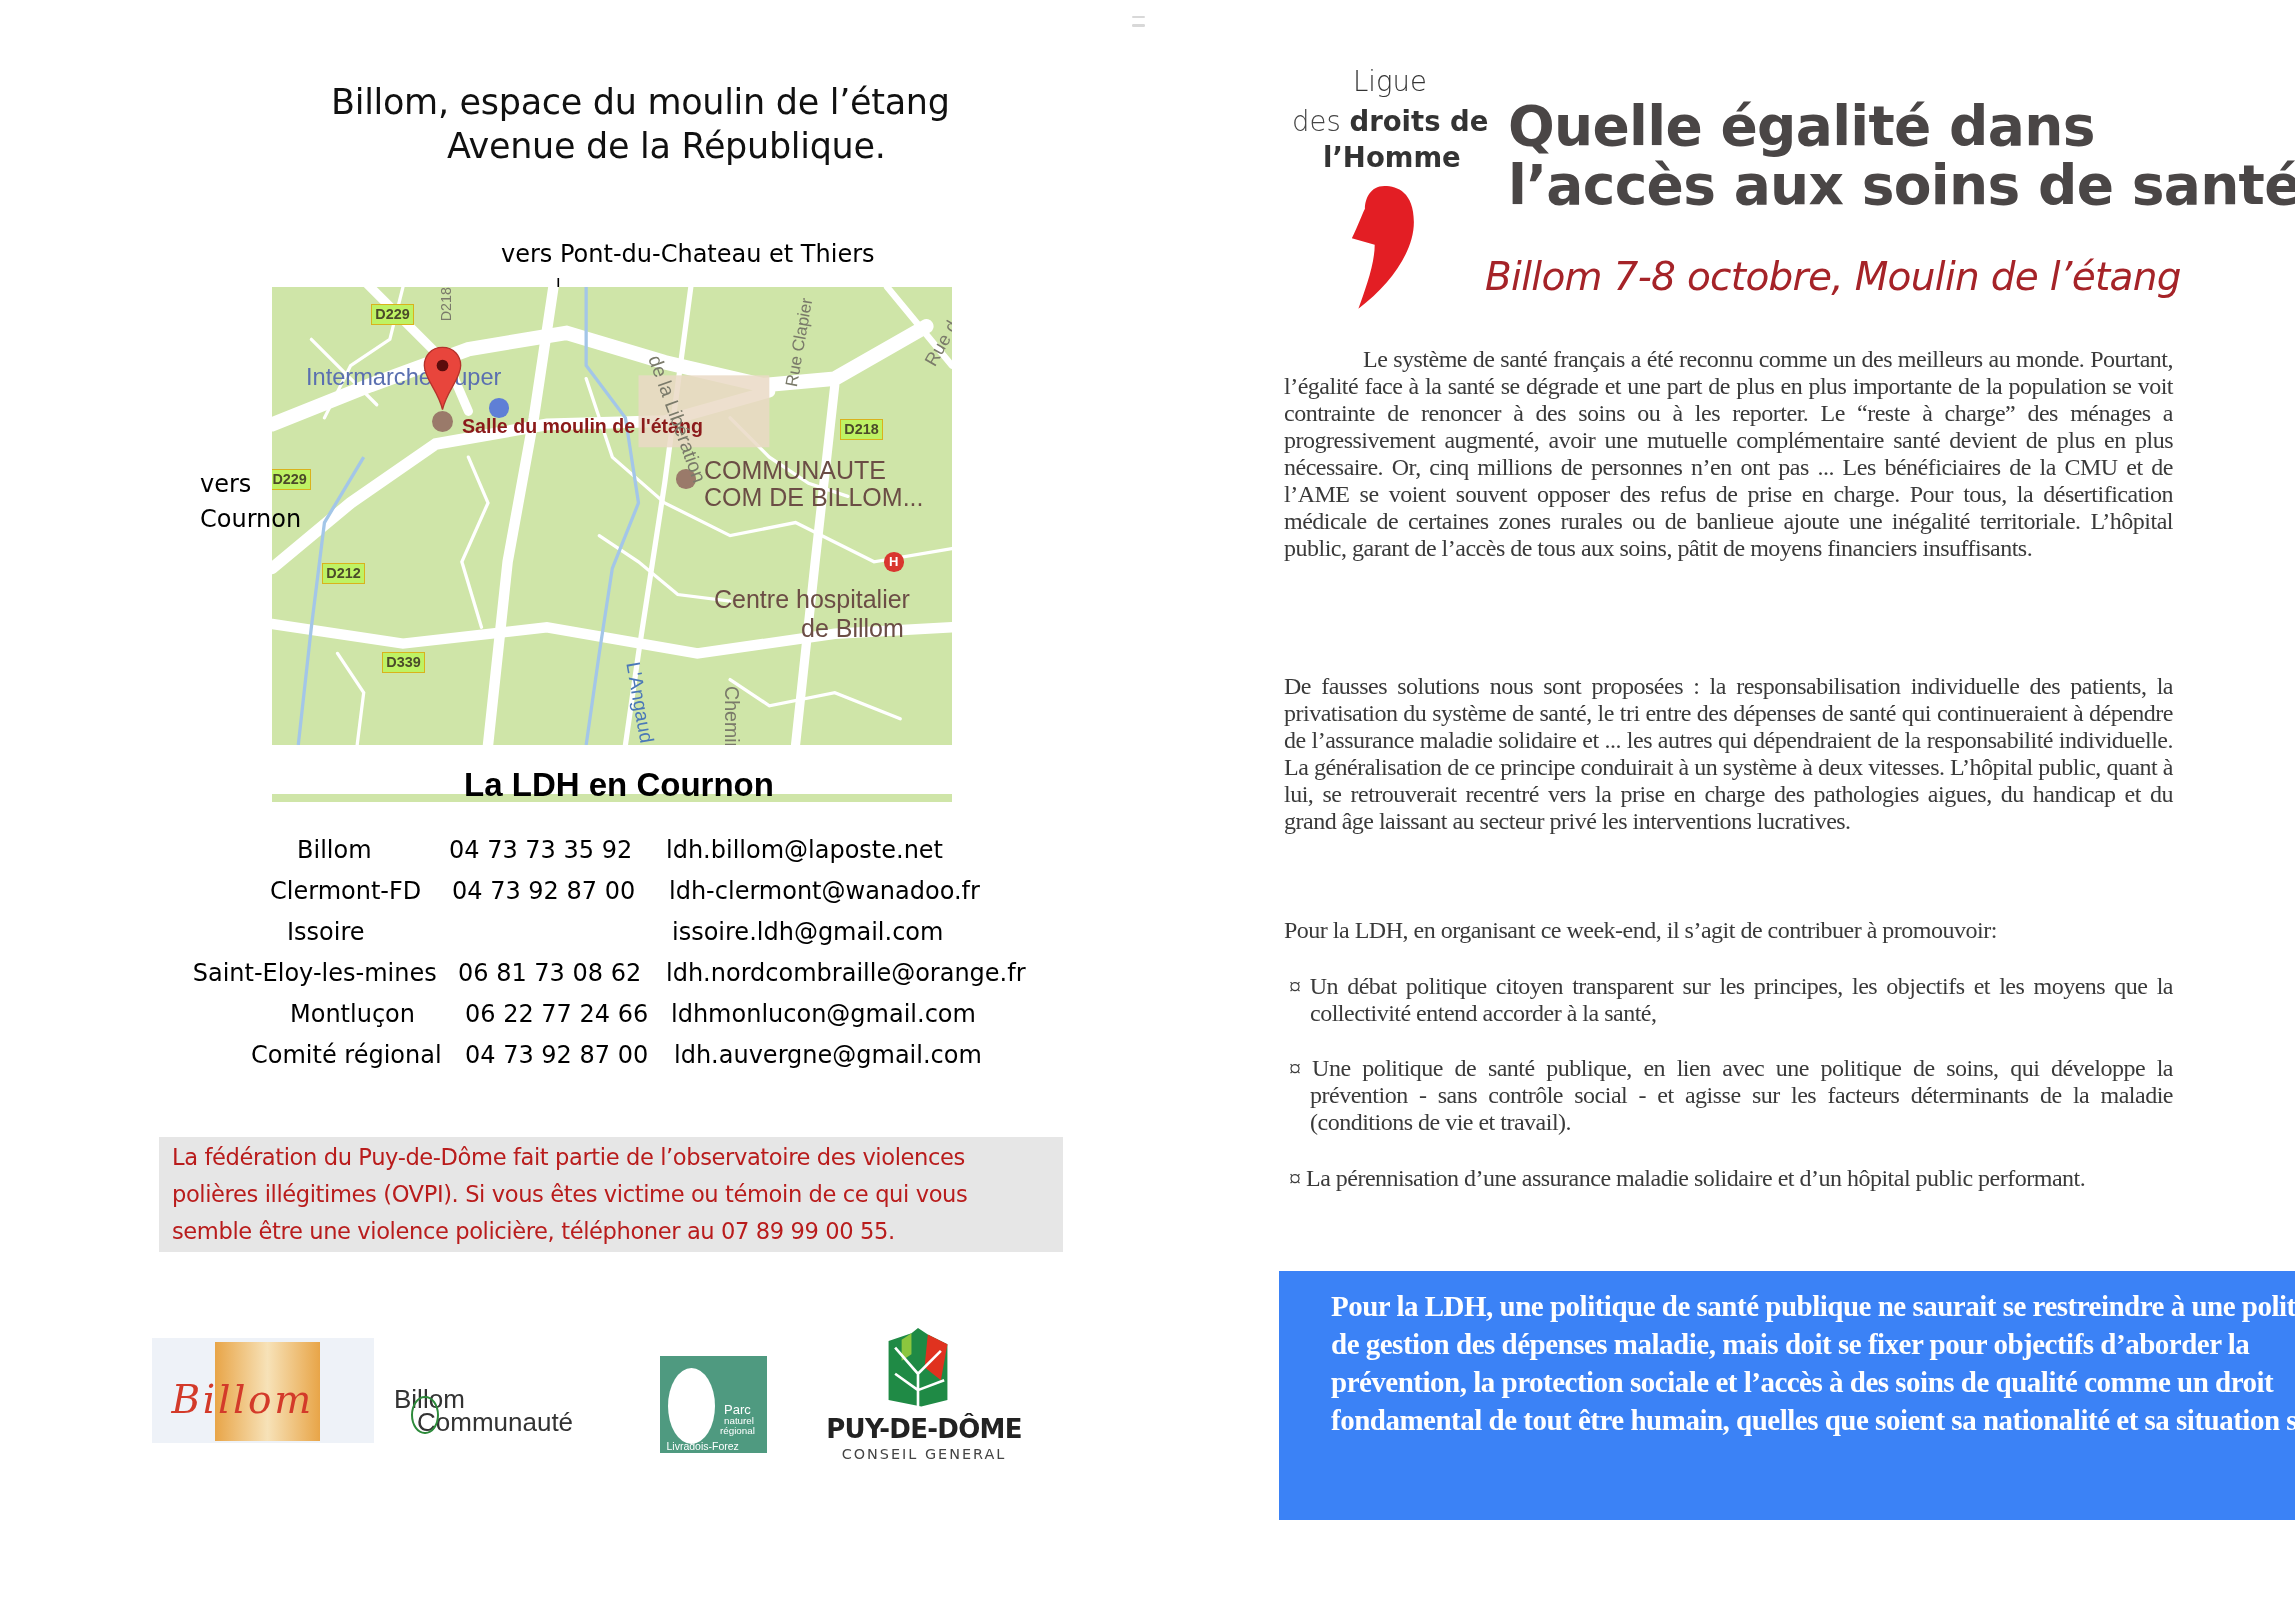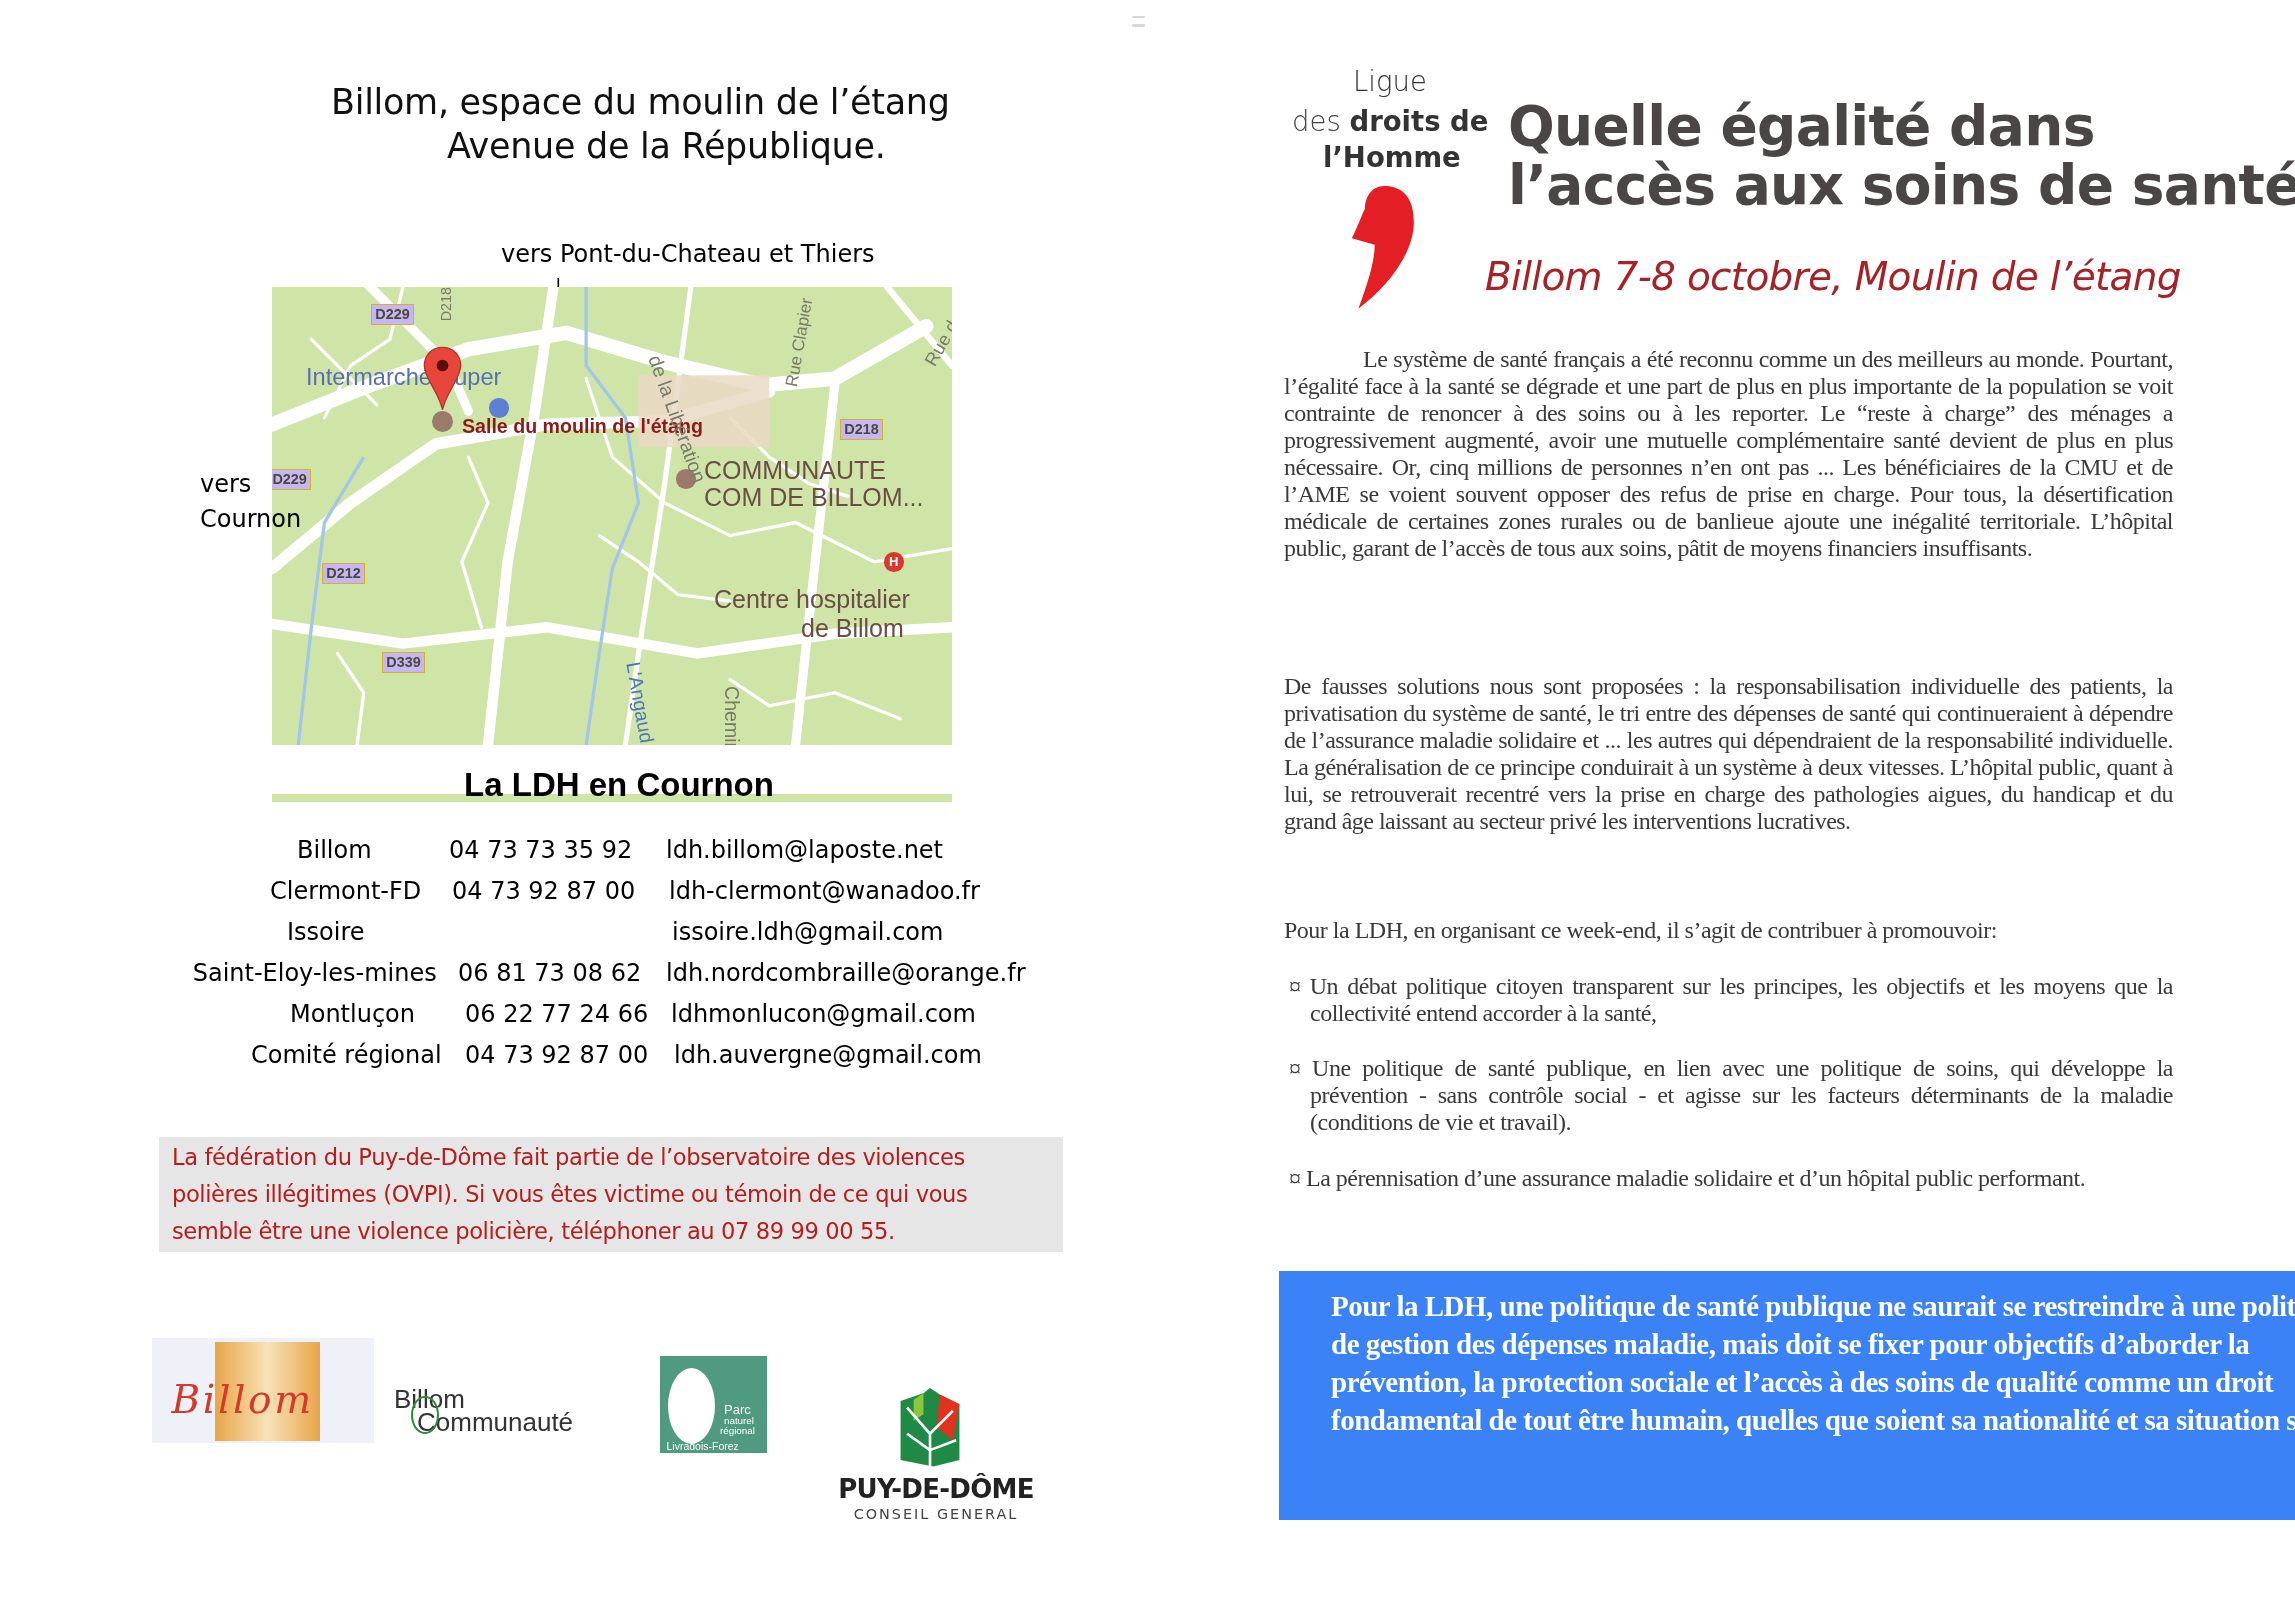--- a/index.html
+++ b/index.html
@@ -9,21 +9,21 @@
 
   
   .fold-mark { position:absolute; left:1132px; width:13px; height:2.6px; background:#d8d8d8; border-radius:1.3px; }
 
   
   .venue-title { position:absolute; font-family:"DejaVu Sans", sans-serif; font-size:35px; color:#111; white-space:nowrap; letter-spacing:-0.3px; }
   .road-label { position:absolute; font-family:"DejaVu Sans", sans-serif; font-size:24px; color:#000; white-space:nowrap; }
   .map { position:absolute; left:272px; top:287px; width:680px; height:458px; background:#cfe5a8; overflow:hidden; }
   .map svg { position:absolute; left:0; top:0; }
   .map-label { position:absolute; white-space:nowrap; font-family:"Liberation Sans", sans-serif; }
-  .route-shield { position:absolute; background:#c4b5fd; border:1.3px solid #d9b21c; color:#4b4b2a; font-size:14.4px; font-weight:bold; padding:1.3px 3.3px; font-family:"Liberation Sans", sans-serif; }
+  .route-shield { position:absolute; background:#bef264; border:1.3px solid #d9b21c; color:#4b4b2a; font-size:14.4px; font-weight:bold; padding:1.3px 3.3px; font-family:"Liberation Sans", sans-serif; }
   .strip { position:absolute; left:272px; top:794px; width:680px; height:7.9px; background:#cfe5a8; }
   .section-title { position:absolute; left:393px; top:766px; width:452px; text-align:center; font-family:"Liberation Sans", sans-serif; font-weight:bold; font-size:33px; color:#000; }
   .contacts { position:absolute; left:177px; top:836px; width:916px; }
   .contact-row { position:relative; height:41px; font-family:"DejaVu Sans", sans-serif; font-size:24px; color:#000; }
   .contact-row span { position:absolute; top:0; white-space:nowrap; }
   .gray-box { position:absolute; left:159px; top:1137px; width:904px; height:115px; background:#e6e6e6; }
   .gray-box p { margin:0; padding:2px 13px 0 13px; font-family:"DejaVu Sans", sans-serif; font-size:22.6px; line-height:37px; color:#b91c1c; letter-spacing:-0.4px; }
 
   
   .logo { position:absolute; }
@@ -161,21 +161,21 @@
     <div class="abs" style="left:64px; top:23px; font-size:26px; color:#333;">Communauté</div>
     <div class="abs" style="left:58px; top:11.8px; width:23.6px; height:34px; border:2.6px solid #2c8a3a; border-radius:50%;"></div>
   </div>
   <div class="logo" style="left:660px; top:1356px; width:107px; height:97px; background:#4f9a80;">
     <div class="abs" style="left:7.9px; top:11.8px; width:47px; height:76px; background:#fff; border-radius:50%;"></div>
     <div class="abs" style="left:64px; top:46px; font-size:13px; color:#fff;">Parc</div>
     <div class="abs" style="left:64px; top:59px; font-size:9.8px; color:#fff;">naturel</div>
     <div class="abs" style="left:60px; top:69px; font-size:9.8px; color:#fff;">régional</div>
     <div class="abs" style="left:6.5px; top:84px; font-size:10.5px; color:#fff;">Livradois-Forez</div>
   </div>
-  <div class="logo" style="left:826px; top:1388px; width:196px; height:141px;margin-left:12px;">
+  <div class="logo" style="left:826px; top:1328px; width:196px; height:141px;">
     <svg class="abs" style="left:56px; top:0;" width="72" height="85" viewBox="0 0 110 130">
       <path d="M10 20 L45 8 L55 0 L70 10 L100 25 L100 110 L60 120 L10 110 Z" fill="#1f8a45"></path>
       <path d="M30 18 L45 8 L45 40 L30 50 Z" fill="#8cc63e"></path>
       <path d="M70 10 L100 25 L90 80 L65 60 Z" fill="#e0321f"></path>
       <path d="M55 128 L55 70 L20 30 M55 70 L90 35 M55 95 L20 70 M55 95 L95 80" stroke="#fff" stroke-width="4" fill="none"></path>
     </svg>
     <div class="abs" style="left:0; top:86px; width:196px; text-align:center; font-family:'DejaVu Sans', sans-serif; font-weight:bold; font-size:26px; color:#222; letter-spacing:-0.7px;">PUY-DE-DÔME</div>
     <div class="abs" style="left:0; top:118px; width:196px; text-align:center; font-family:'DejaVu Sans', sans-serif; font-size:14.4px; color:#444; letter-spacing:2px;">CONSEIL GENERAL</div>
   </div>
 </div>

